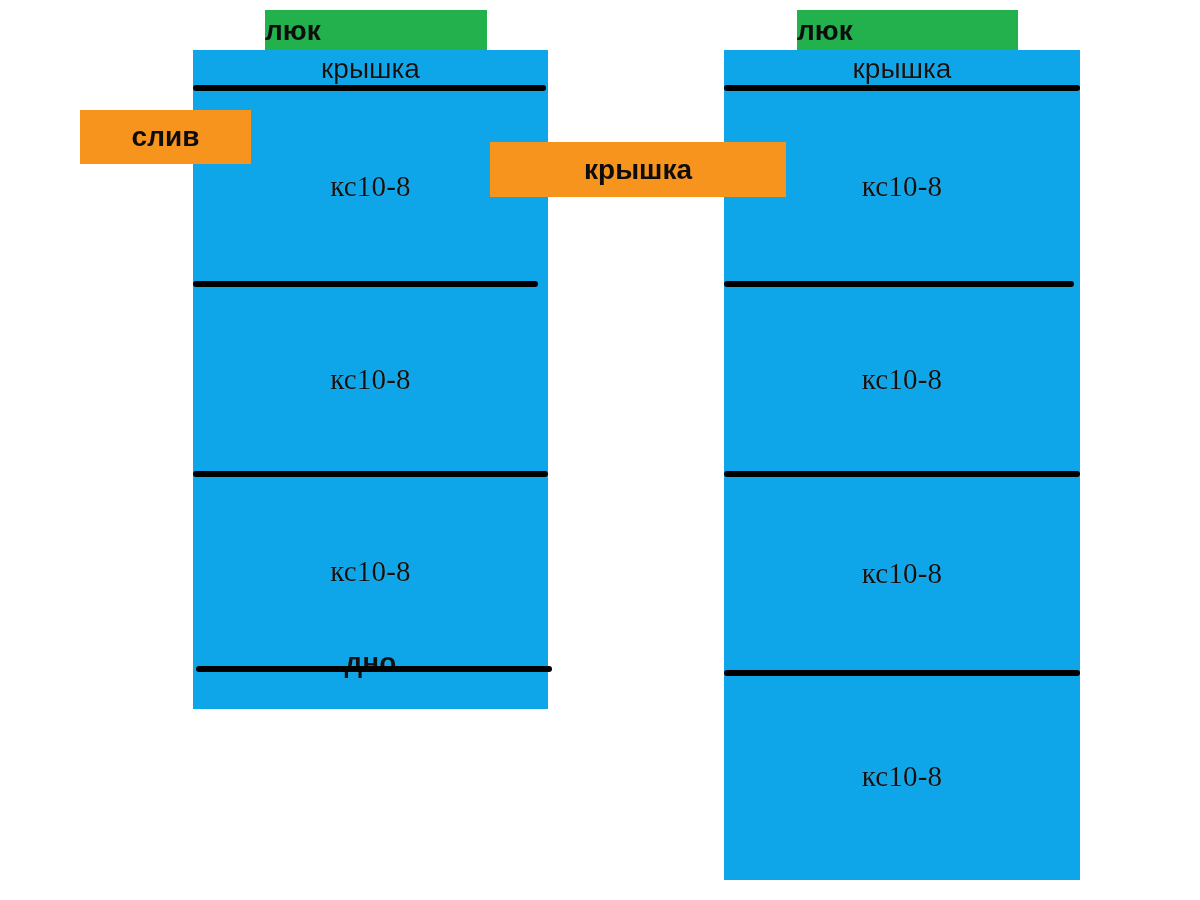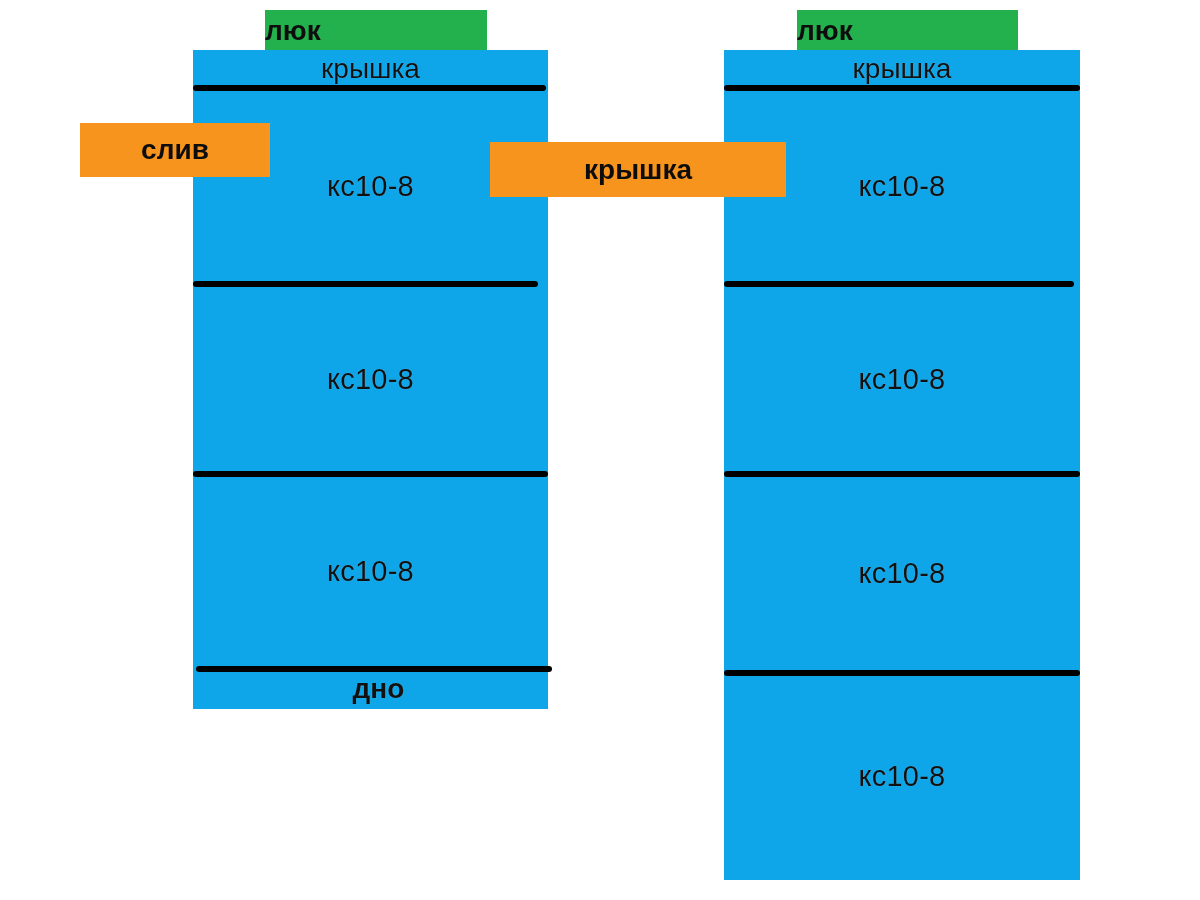--- a/index.html
+++ b/index.html
@@ -37,20 +37,21 @@
     justify-content: center;
     color: #111111;
     text-shadow: 0 0 1px rgba(255,255,255,0.35);
   }
   .ring-label {
     font-size: 29px;
     font-weight: 400;
     letter-spacing: 0.2px;
     line-height: 1;
     white-space: nowrap;
+    font-family: Liberation Serif, serif;
   }
   .cap-label {
     font-size: 28px;
     font-weight: 400;
   }
   .bottom-label {
     font-size: 28px;
     font-weight: 700;
   }
 
@@ -112,21 +113,21 @@
     </div>
 
     <div class="ring" style="top:234px; height:190px;">
       <span class="ring-label">кс10-8</span>
     </div>
 
     <div class="ring" style="top:424px; height:195px;">
       <span class="ring-label">кс10-8</span>
     </div>
 
-    <div class="ring" style="top:619px; height:40px;margin-left:8px;">
+    <div class="ring" style="top:593px; height:40px;">
       <span class="bottom-label">дно</span>
     </div>
   </div>
 
   <div class="sep" style="left:193px; top:85px; width:353px;"></div>
   <div class="sep" style="left:193px; top:281px; width:345px;"></div>
   <div class="sep" style="left:193px; top:471px; width:355px;"></div>
   <div class="sep" style="left:196px; top:666px; width:356px;"></div>
 
   <div class="hatch" style="left:797px; top:10px; width:221px; height:41px;">
@@ -154,21 +155,21 @@
     <div class="ring" style="top:623px; height:207px;">
       <span class="ring-label">кс10-8</span>
     </div>
   </div>
 
   <div class="sep" style="left:724px; top:85px; width:356px;"></div>
   <div class="sep" style="left:724px; top:281px; width:350px;"></div>
   <div class="sep" style="left:724px; top:471px; width:356px;"></div>
   <div class="sep" style="left:724px; top:670px; width:356px;"></div>
 
-  <div class="pipe" style="left:80px; top:123px; width:190px; height:54px;">
+  <div class="pipe" style="left:80px; top:110px; width:171px; height:54px;">
     <span class="pipe-label">слив</span>
   </div>
 
   <div class="pipe" style="left:490px; top:142px; width:296px; height:55px;">
     <span class="pipe-label">крышка</span>
   </div>
 
 </div>
 
 </body></html>

